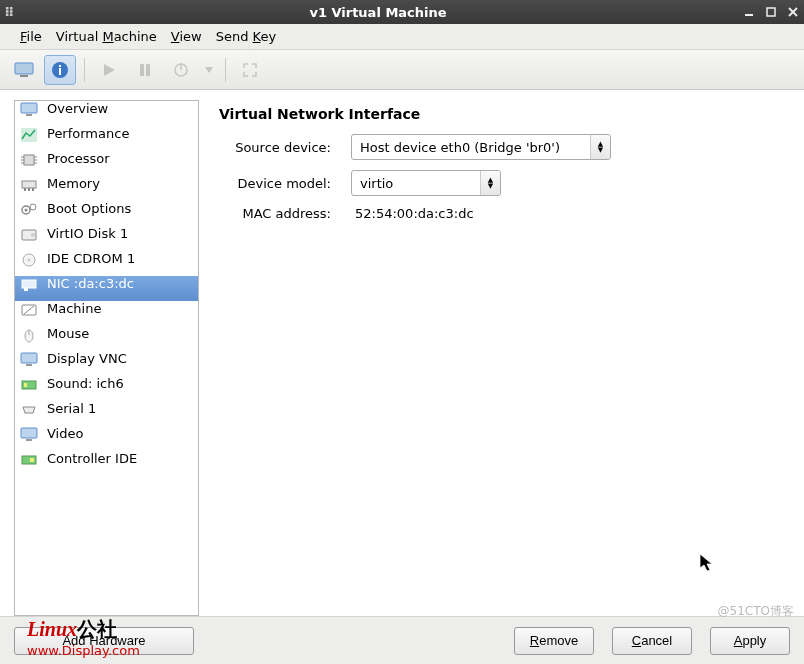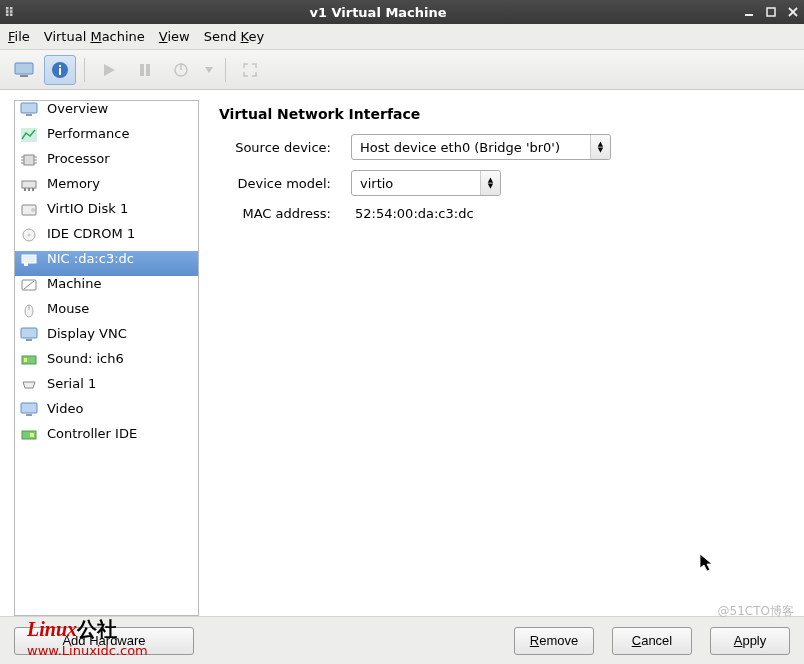--- a/index.html
+++ b/index.html
@@ -3,21 +3,21 @@
 <meta charset="utf-8">
 <style>
 * { box-sizing: border-box; margin: 0; padding: 0; }
 body { font-family: "DejaVu Sans", "Liberation Sans", sans-serif; font-size: 13px; background: #fff; color: #000; width: 804px; height: 664px; overflow: hidden; position: relative; }
 
 .titlebar { background: linear-gradient(#4a4a4a, #383838); height: 24px; display: flex; align-items: center; color: #fff; font-weight: bold; }
 .titlebar .drag { width: 18px; text-align: center; color: #ccc; }
 .titlebar .title { flex: 1; text-align: center; }
 .titlebar .winbtn { width: 22px; height: 20px; display: flex; align-items: center; justify-content: center; color: #eee; cursor: pointer; }
 
-.menubar { background: #ededeb; height: 26px; display: flex; align-items: center; padding: 0 8px; gap: 14px; border-bottom: 1px solid #d4d4d2; }
+.menubar { background: #ededeb; height: 26px; display: flex; align-items: center; padding: 0 20px; gap: 14px; border-bottom: 1px solid #d4d4d2; }
 .menubar .menu-item { cursor: pointer; }
 .u { text-decoration: underline; }
 
 .toolbar { background: linear-gradient(#f6f6f4, #e8e8e6); height: 40px; display: flex; align-items: center; padding: 0 8px; gap: 4px; border-bottom: 1px solid #c9c9c7; }
 .tbtn { width: 32px; height: 30px; display: flex; align-items: center; justify-content: center; border: 1px solid transparent; border-radius: 3px; cursor: pointer; }
 .tbtn.active { background: linear-gradient(#d9e6f5, #c3d6ec); border: 1px solid #8ab0db; }
 .tsep { width: 1px; height: 24px; background: #c9c9c7; margin: 0 4px; }
 .tdis { opacity: 0.4; cursor: default; }
 
 .content { display: flex; height: calc(100% - 24px - 26px - 40px - 48px); }
@@ -168,20 +168,30 @@
             <rect x="4" y="11" width="2" height="3" fill="#888"></rect>
             <rect x="8" y="11" width="2" height="3" fill="#888"></rect>
             <rect x="12" y="11" width="2" height="3" fill="#888"></rect>
           </svg>
         </span>
       <span>Memory</span>
     </div>
     <div class="sb-item">
       <span class="sb-icon">
           <svg width="18" height="16">
+            <circle cx="6" cy="8" r="4" fill="none" stroke="#888" stroke-width="1.5"></circle>
+            <circle cx="6" cy="8" r="1.5" fill="#888"></circle>
+            <circle cx="13" cy="5" r="3" fill="none" stroke="#888"></circle>
+          </svg>
+        </span>
+      <span>Boot Options</span>
+    </div>
+    <div class="sb-item">
+      <span class="sb-icon">
+          <svg width="18" height="16">
             <rect x="2" y="3" width="14" height="10" rx="1" fill="#eee" stroke="#888"></rect>
             <circle cx="13" cy="8" r="2" fill="#ccc"></circle>
           </svg>
         </span>
       <span>VirtIO Disk 1</span>
     </div>
     <div class="sb-item">
       <span class="sb-icon">
           <svg width="18" height="16">
             <circle cx="9" cy="8" r="6" fill="#f4f4f4" stroke="#aaa"></circle>
@@ -299,15 +309,15 @@
   <button class="btn"><span class="u">C</span>ancel</button>
   <button class="btn"><span class="u">A</span>pply</button>
 </div>
 
 <svg class="cursor-arrow" width="16" height="20">
     <polygon points="0,0 0,14 4,11 7,17 10,16 7,10 12,10" fill="#000" stroke="#fff" stroke-width="0.8"></polygon>
   </svg>
 
 <div class="watermark">
   <span class="red" style="font-style:italic;">Linux</span><span>公社</span>
-  <span class="url">www.Linuxidc.com</span>
+  <span class="url">www.Display.com</span>
 </div>
 <div class="watermark2">@51CTO博客</div>
 
 </body></html>

